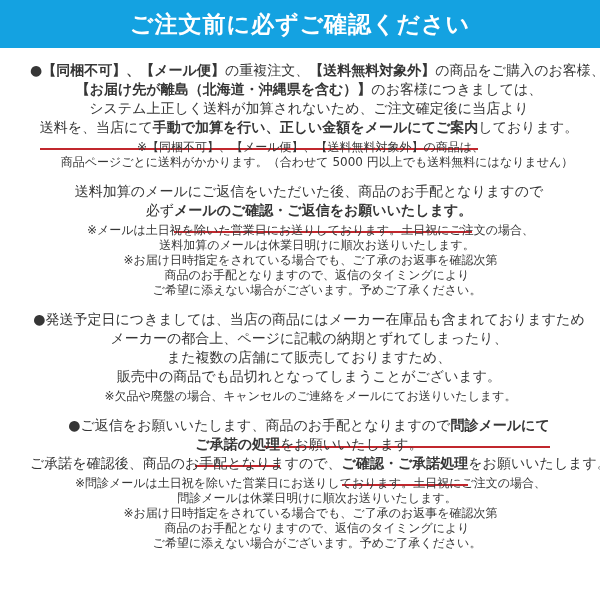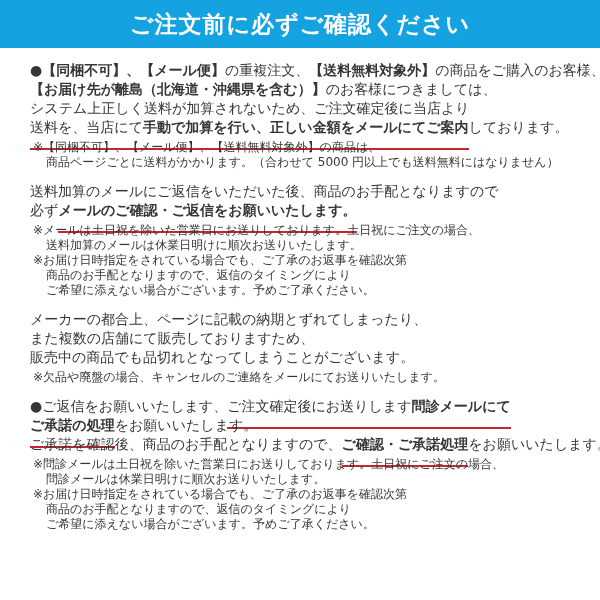--- a/index.html
+++ b/index.html
@@ -30,21 +30,21 @@
     color: #ffffff;
     font-size: 23px;
     font-weight: bold;
     letter-spacing: 1px;
     line-height: 1;
   }
   .content {
     padding: 13px 12px 0 30px;
   }
   .section { margin-bottom: 12px; }
-  .line { white-space: nowrap; }
+  .line { white-space: nowrap; text-align: center; }
   .line.main { font-size: 14px; line-height: 19px; }
   .line.note { font-size: 12px; line-height: 15px; padding-left: 3px; }
   .line.note.indent { padding-left: 16px; }
   .line.main + .line.note { margin-top: 3px; }
   .seg.b { font-weight: bold; }
   .seg.u {
     border-bottom: 2px solid var(--ul);
     padding-bottom: 13px;
   }
 </style>
@@ -67,27 +67,28 @@
       <div class="section">
         <div class="line main"><span class="seg">送料加算のメールにご返信をいただいた後、商品のお手配となりますので</span></div>
         <div class="line main"><span class="seg">必ず</span><span class="seg b u">メールのご確認・ご返信をお願いいたします。</span></div>
         <div class="line note"><span class="seg">※メールは土日祝を除いた営業日にお送りしております。土日祝にご注文の場合、</span></div>
         <div class="line note indent"><span class="seg">送料加算のメールは休業日明けに順次お送りいたします。</span></div>
         <div class="line note"><span class="seg">※お届け日時指定をされている場合でも、ご了承のお返事を確認次第</span></div>
         <div class="line note indent"><span class="seg">商品のお手配となりますので、返信のタイミングにより</span></div>
         <div class="line note indent"><span class="seg">ご希望に添えない場合がございます。予めご了承ください。</span></div>
       </div>
       <div class="section">
+        <div class="line main"><span class="seg">●発送予定日につきましては、当店の商品にはメーカー在庫品も含まれておりますため</span></div>
         <div class="line main"><span class="seg">メーカーの都合上、ページに記載の納期とずれてしまったり、</span></div>
         <div class="line main"><span class="seg">また複数の店舗にて販売しておりますため、</span></div>
         <div class="line main"><span class="seg">販売中の商品でも品切れとなってしまうことがございます。</span></div>
         <div class="line note"><span class="seg">※欠品や廃盤の場合、キャンセルのご連絡をメールにてお送りいたします。</span></div>
       </div>
       <div class="section">
-        <div class="line main"><span class="seg">●ご返信をお願いいたします、</span><span class="seg u">ご注文確定後にお送りします</span><span class="seg b u">問診メールにて</span></div>
+        <div class="line main"><span class="seg">●ご返信をお願いいたします、</span><span class="seg u">商品のお手配となりますので</span><span class="seg b u">問診メールにて</span></div>
         <div class="line main"><span class="seg b u">ご承諾の処理</span><span class="seg">をお願いいたします。</span></div>
         <div class="line main"><span class="seg">ご承諾を確認後、商品のお手配となりますので、</span><span class="seg b u">ご確認・ご承諾処理</span><span class="seg">をお願いいたします。</span></div>
         <div class="line note"><span class="seg">※問診メールは土日祝を除いた営業日にお送りしております。土日祝にご注文の場合、</span></div>
         <div class="line note indent"><span class="seg">問診メールは休業日明けに順次お送りいたします。</span></div>
         <div class="line note"><span class="seg">※お届け日時指定をされている場合でも、ご了承のお返事を確認次第</span></div>
         <div class="line note indent"><span class="seg">商品のお手配となりますので、返信のタイミングにより</span></div>
         <div class="line note indent"><span class="seg">ご希望に添えない場合がございます。予めご了承ください。</span></div>
       </div>
     </div>
 </div>

